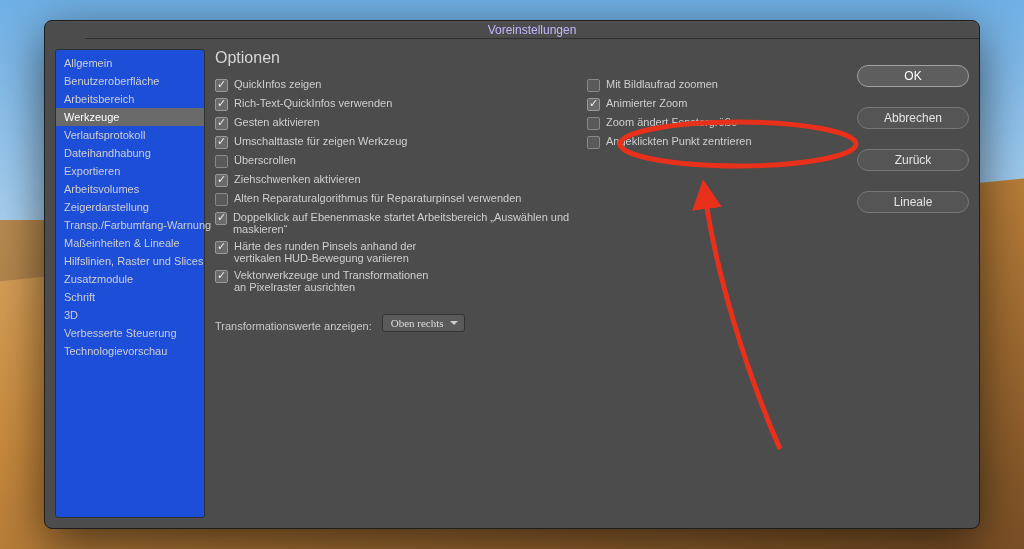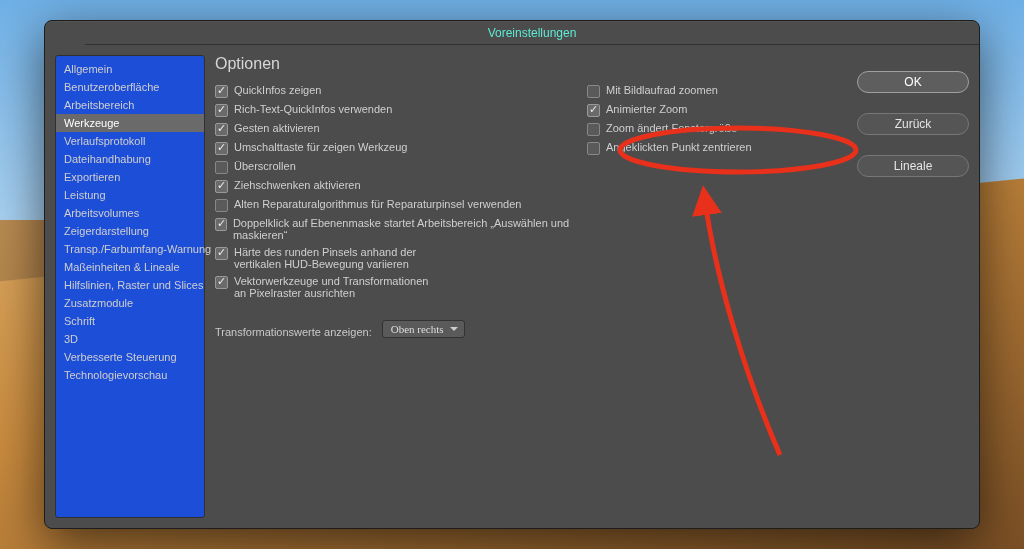--- a/index.html
+++ b/index.html
@@ -25,25 +25,25 @@
       position: absolute;
       left: 44px; top: 20px; right: 44px; bottom: 20px;
       background: #4c4c4c;
       border: 1px solid #1d1d1d;
       border-radius: 8px;
       box-shadow: 0 14px 50px rgba(0,0,0,0.6), inset 0 1px 0 rgba(255,255,255,0.04);
       display: flex;
       flex-direction: column;
     }
     .titlebar {
-      height: 24px;
+      height: 18px;
       display: flex; align-items: center; justify-content: center;
       border-bottom: 1px solid #2f2f2f;
       font-size: 12px;
-      color: #5eead4;
+      color: #c4b5fd;
       margin-left: 40px;
     }
     .content {
       flex: 1;
       display: flex;
       padding: 10px;
       gap: 10px;
       overflow: hidden;
     }
     .sidebar {
@@ -170,21 +170,20 @@
   </div>
   <div class="content">
     <div class="sidebar" id="sidebar">
         <div class="item">Allgemein</div>
         <div class="item">Benutzeroberfläche</div>
         <div class="item">Arbeitsbereich</div>
         <div class="item selected">Werkzeuge</div>
         <div class="item">Verlaufsprotokoll</div>
         <div class="item">Dateihandhabung</div>
         <div class="item">Exportieren</div>
-        <div class="item">Leistung</div>
         <div class="item">Arbeitsvolumes</div>
         <div class="item">Zeigerdarstellung</div>
         <div class="item">Transp./Farbumfang-Warnung</div>
         <div class="item">Maßeinheiten &amp; Lineale</div>
         <div class="item">Hilfslinien, Raster und Slices</div>
         <div class="item">Zusatzmodule</div>
         <div class="item">Schrift</div>
         <div class="item">3D</div>
         <div class="item">Verbesserte Steuerung</div>
         <div class="item">Technologievorschau</div>
@@ -283,20 +282,23 @@
             <path d="M235,270 C 200,190 170,90 160,15" fill="none" stroke="#e8301a" stroke-width="5" marker-end="url(#arrowhead)"></path>
           </svg>
         </div>
 
       </div>
       <div class="buttons">
         <div class="btn primary">
             <span>OK</span>
           </div>
         <div class="btn">
+            <span>Abbrechen</span>
+          </div>
+        <div class="btn">
             <span>Zurück</span>
           </div>
         <div class="btn">
             <span>Lineale</span>
           </div>
       </div>
     </div>
   </div>
 </div>
 

